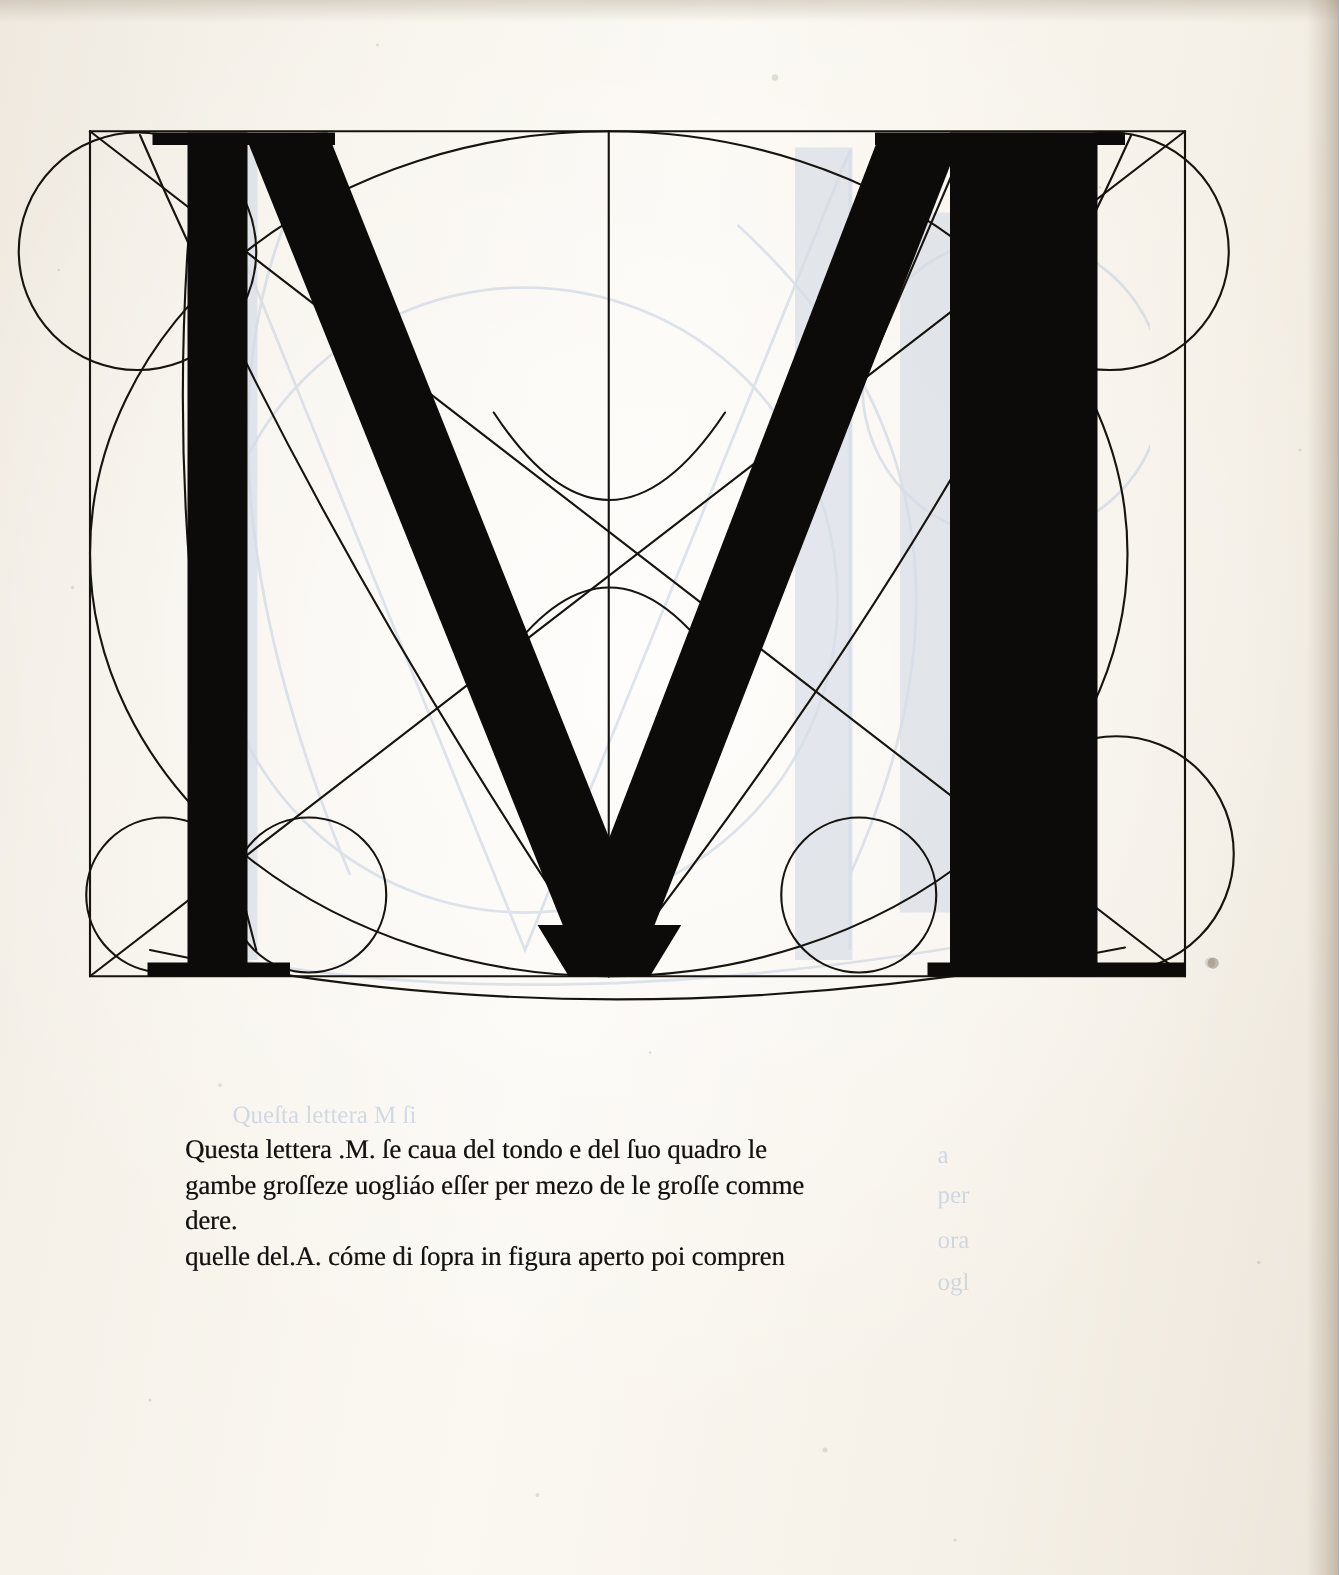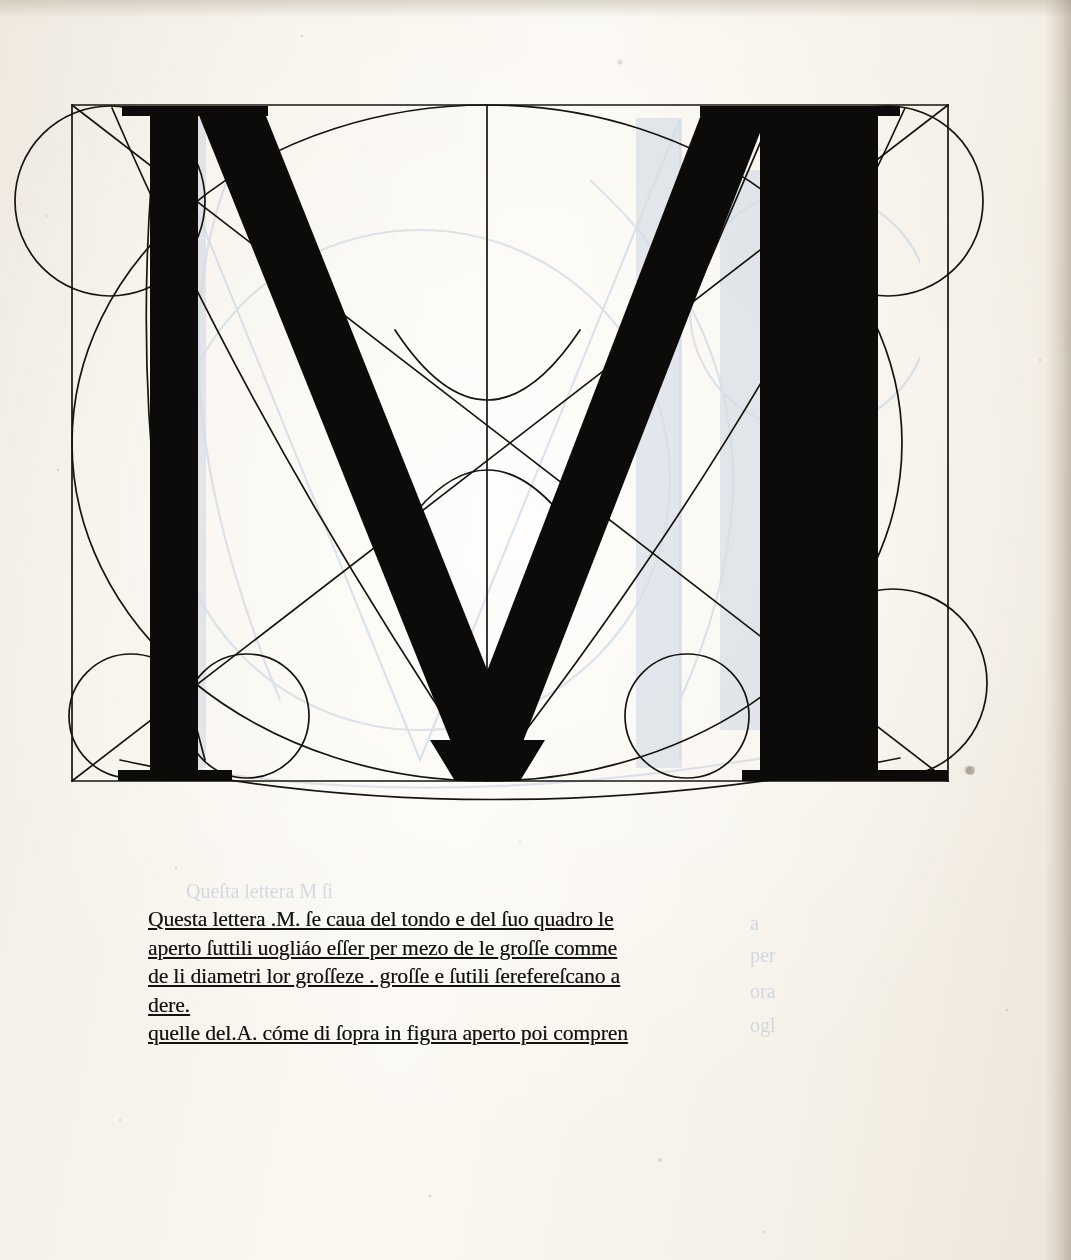--- a/index.html
+++ b/index.html
@@ -57,21 +57,20 @@
     width: 690px;
   }
   #caption .line {
     font-family: "Liberation Serif", serif;
     font-size: 21.5px;
     line-height: 28.5px;
     color: #141210;
     letter-spacing: -0.1px;
     white-space: pre;
     text-shadow: 0.35px 0 0 rgba(20,18,16,.55);
-    text-decoration: underline;
   }
   
   #edge-right {
     position: absolute;
     right: 0; top: 0;
     width: 26px; height: 100%;
     background: linear-gradient(to right, rgba(180,168,150,0) 0%, rgba(168,154,134,.30) 60%, rgba(140,126,106,.45) 100%);
     pointer-events: none;
   }
   #edge-top {
@@ -211,21 +210,20 @@
     <g fill="#0d0b09" opacity="0.9">
       <circle cx="781" cy="268" r="3"></circle>
       <circle cx="784" cy="281" r="2.2"></circle>
     </g>
   </svg>
 
   <div class="spot" style="left:966px; top:766px; width:9px; height:9px; background:rgba(90,78,62,.35);"></div>
 
   <div id="caption">
     <div class="line first">Questa lettera .M. ſe caua del tondo e del ſuo quadro le</div>
-    <div class="line">aperto ſuttili uogliáo eſſer per mezo de le groſſe comme</div>
-    <div class="line">de li diametri lor groſſeze . groſſe e ſutili ſerefereſcano a</div>
+    <div class="line">gambe groſſeze uogliáo eſſer per mezo de le groſſe comme</div>
     <div class="line">dere.</div>
     <div class="line">quelle del.A. cóme di ſopra in figura aperto poi compren</div>
   </div>
 
   <div id="edge-top"></div>
   <div id="edge-right"></div>
 </div>
 
 </body></html>

